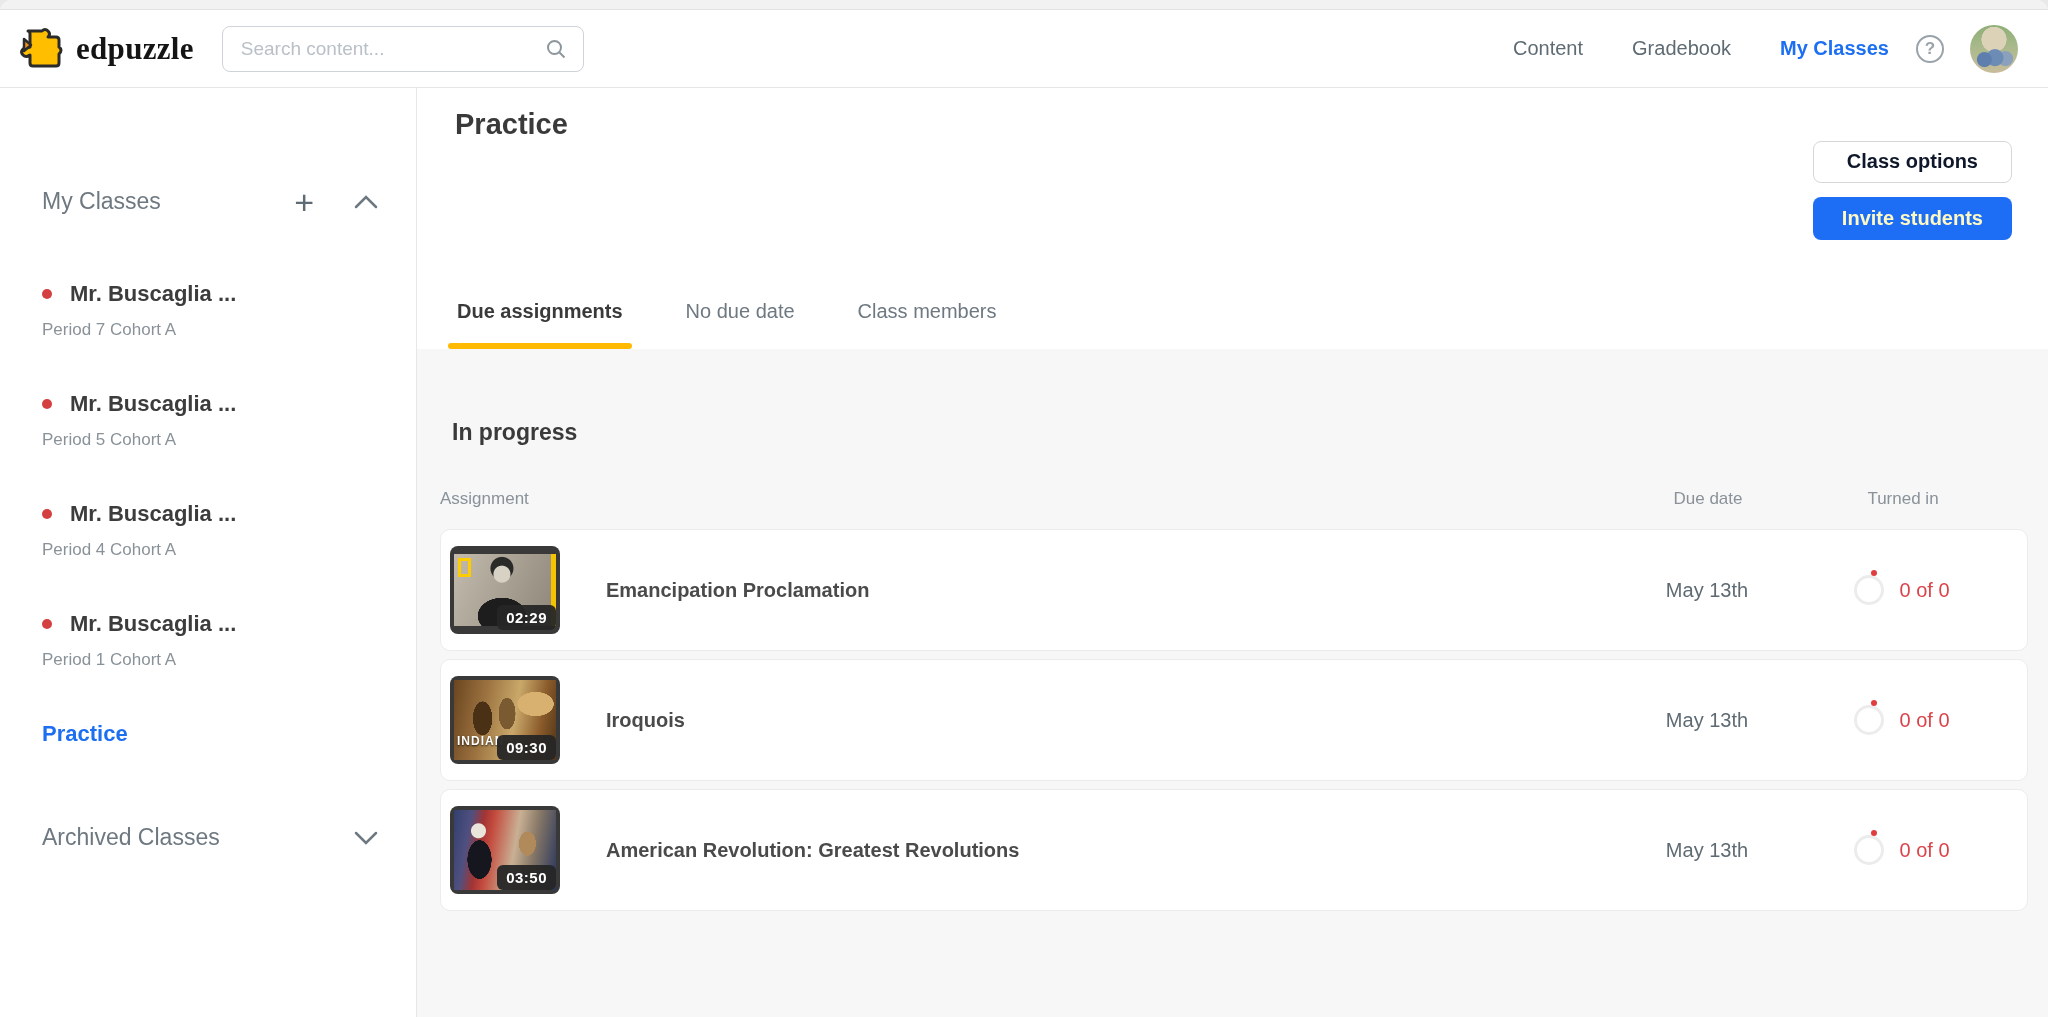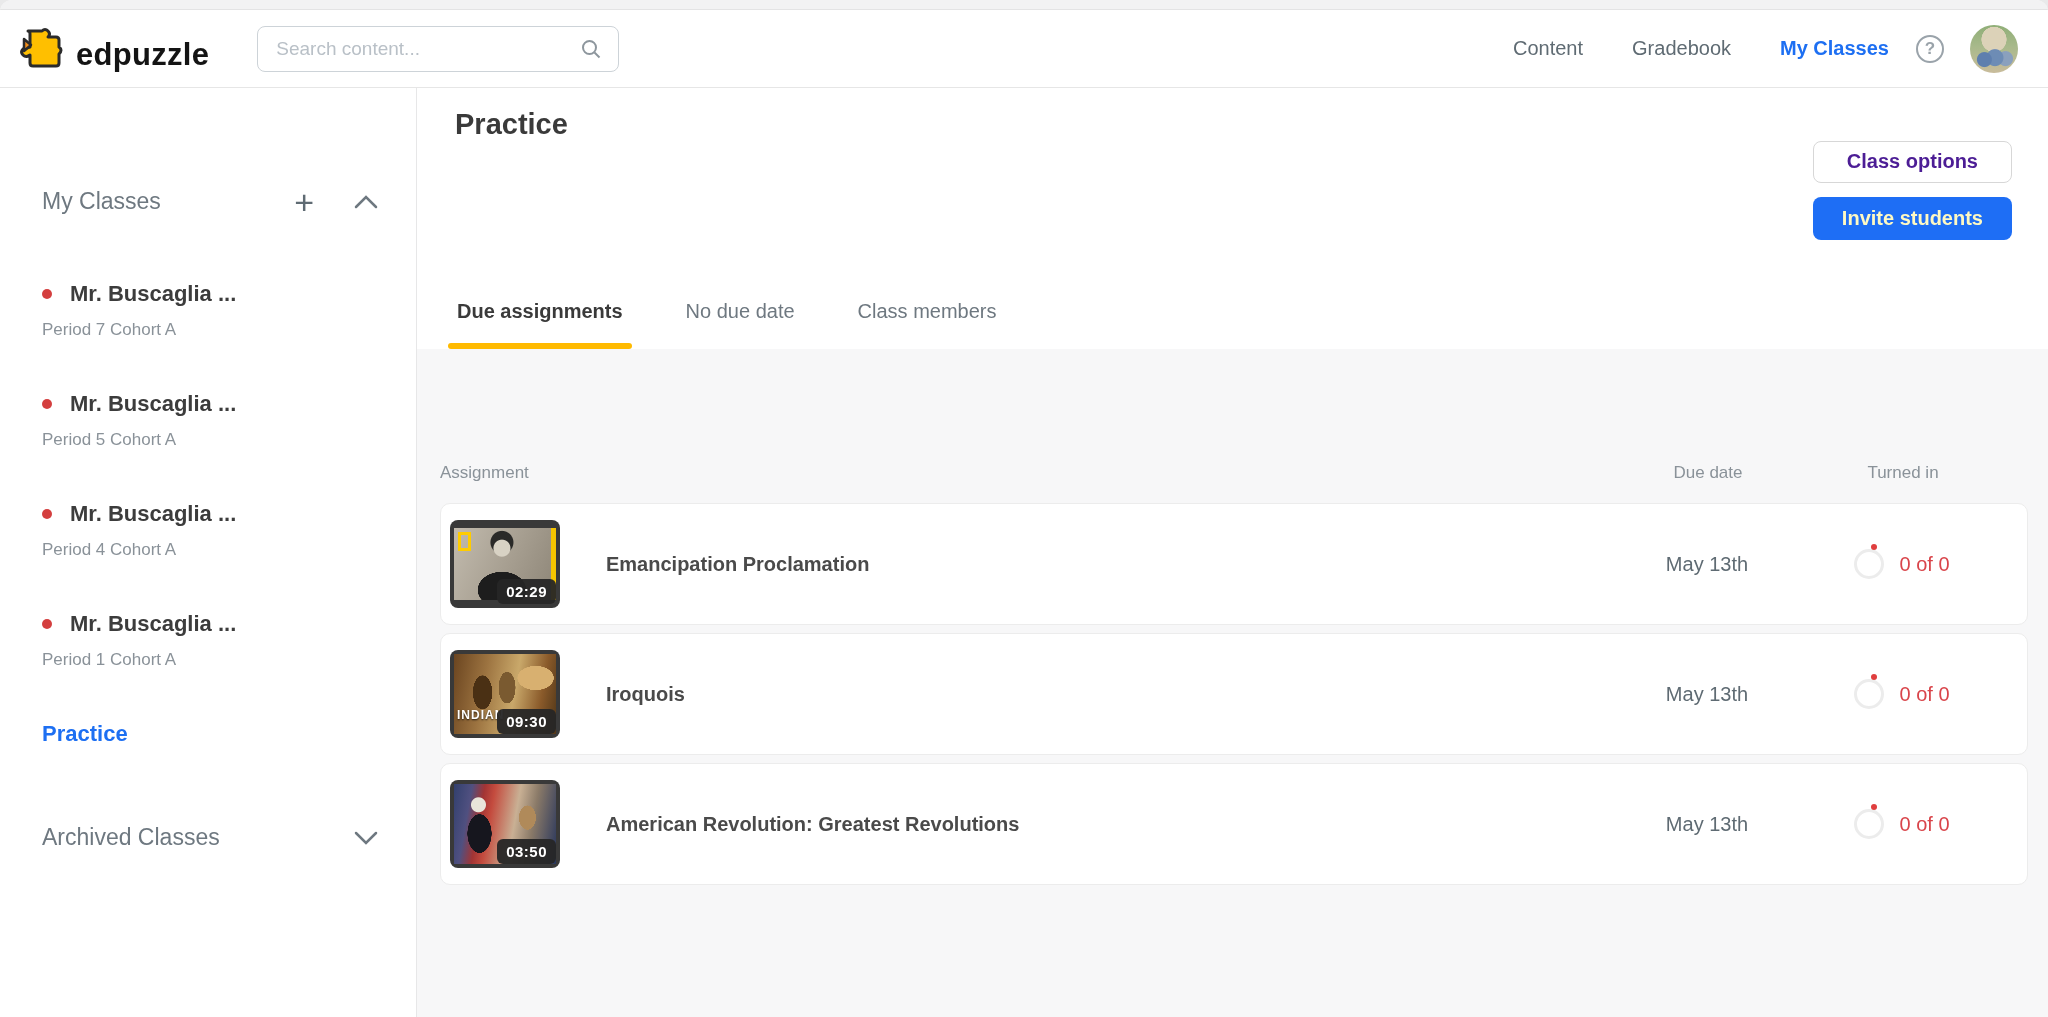--- a/index.html
+++ b/index.html
@@ -5,23 +5,23 @@
   * { box-sizing: border-box; }
   html,body { margin:0; padding:0; }
   body { font-family:"Liberation Sans", sans-serif; background:#e9e9ea; }
   #screen { width:2048px; height:1017px; background:#f7f7f8; overflow:hidden;
             display:flex; flex-direction:column; position:relative; border-radius:12px 12px 0 0; }
 
   
   .top-strip { height:10px; background:#f2f2f3; border-bottom:1px solid #e3e3e4; flex:0 0 auto; }
   .topbar { height:78px; background:#fff; border-bottom:1px solid #e6e6e6;
             display:flex; align-items:center; padding:0 30px 0 18px; flex:0 0 auto; }
-  .logo { display:flex; align-items:flex-end; gap:12px; cursor:pointer; }
+  .logo { display:flex; align-items:center; gap:12px; cursor:pointer;font-family:Liberation Serif, serif; }
   .logo-text { font-size:31px; font-weight:bold; color:#141414; letter-spacing:.3px; }
-  .search-box { margin-left:48px; width:362px; height:46px; border:1px solid #cdd3d8; border-radius:8px;
+  .search-box { margin-left:28px; width:362px; height:46px; border:1px solid #cdd3d8; border-radius:8px;
                 display:flex; align-items:center; padding:0 16px; background:#fff; }
   .search-box input { border:none; outline:none; flex:1; font-size:19px; color:#3a3a3a;
                       font-family:"Liberation Sans", sans-serif; background:transparent; }
   .search-box input::placeholder { color:#b9c0c7; }
   .topnav { margin-left:auto; display:flex; align-items:center; }
   .nav-link { font-size:20px; color:#5f6b73; margin-left:49px; cursor:pointer; white-space:nowrap; }
   .nav-link.active { color:#1d6ff2; font-weight:bold; }
   .help-badge { width:28px; height:28px; border:2px solid #9aa3aa; border-radius:50%; color:#9aa3aa;
                 font-size:17px; font-weight:bold; display:flex; align-items:center; justify-content:center;
                 margin-left:27px; cursor:pointer; }
@@ -50,21 +50,21 @@
   .practice-link { margin-top:48px; font-size:22px; font-weight:bold; color:#1d6ff2; cursor:pointer; line-height:26px; }
   .archived-row { margin-top:77px; display:flex; align-items:center; cursor:pointer; }
   .archived-label { font-size:23px; color:#6e7880; flex:1; }
 
   
   .main { flex:1; display:flex; flex-direction:column; background:#fff; min-width:0; }
   .main-head { height:152px; padding:20px 36px 0 38px; display:flex; justify-content:space-between; flex:0 0 auto; }
   .page-title { font-size:29px; font-weight:bold; color:#3a3a3a; margin:0; line-height:32px; }
   .btn-col { display:flex; flex-direction:column; align-items:flex-end; gap:14px; margin-top:9px; }
   .btn-outline { height:57px; padding:0 33px; background:#fff; border:1px solid #d7d7d7; border-radius:8px;
-                 font-size:20px; font-weight:bold; color:#4c1d95; cursor:pointer;
+                 font-size:20px; font-weight:bold; color:#0f172a; cursor:pointer;
                  font-family:"Liberation Sans", sans-serif;margin-top:24px; }
   .btn-primary { height:60px; padding:0 29px; background:#1e6ef5; border:none; border-radius:8px;
                  font-size:20px; font-weight:bold; color:#fef9c3; cursor:pointer;
                  font-family:"Liberation Sans", sans-serif; }
   .tabs { display:flex; gap:63px; padding-left:40px; margin-top:60px; flex:0 0 auto; }
   .tab { position:relative; font-size:20px; color:#6e7880; padding-bottom:26px; cursor:pointer; }
   .tab.active { color:#3a3a3a; font-weight:bold; }
   .tab.active::after { content:""; position:absolute; left:-9px; right:-9px; bottom:0; height:6px;
                        background:#ffba00; border-radius:4px; }
 
@@ -213,20 +213,21 @@
         </div>
       </div>
 
       <div class="tabs">
         <div class="tab active">Due assignments</div>
         <div class="tab">No due date</div>
         <div class="tab">Class members</div>
       </div>
 
       <div class="content">
+        <h2 class="section-title">In progress</h2>
 
         <div class="grid-cols table-head">
           <span>Assignment</span>
           <span class="th-due">Due date</span>
           <span class="th-turned">Turned in</span>
         </div>
 
         <div class="grid-cols row-card">
           <div class="cell-assignment">
             <div class="thumb">

